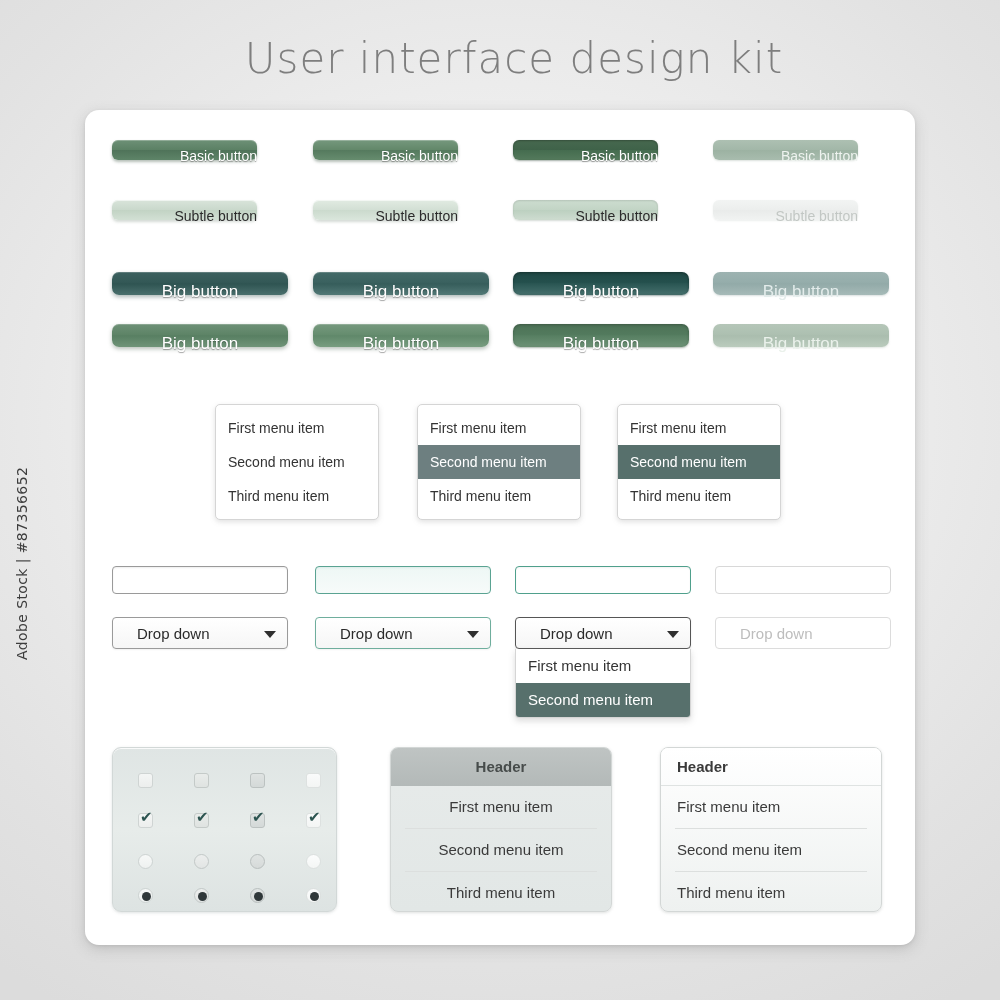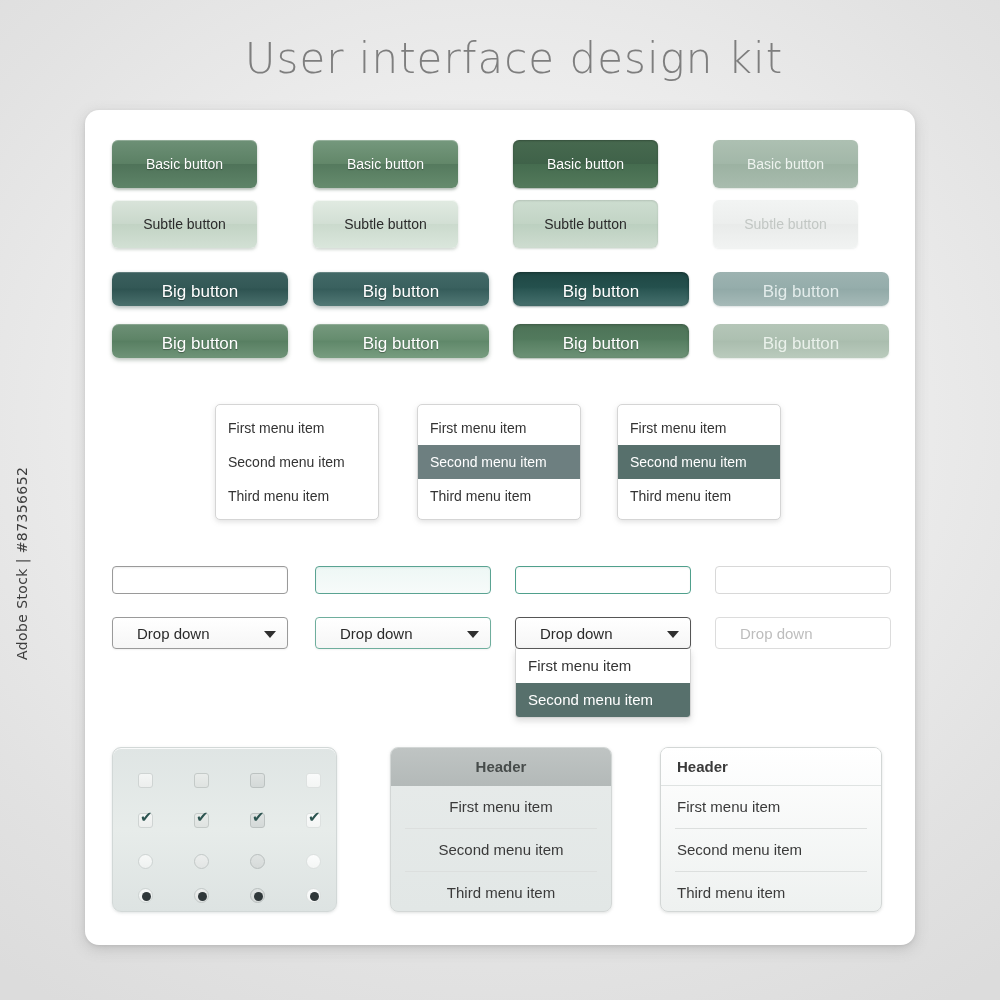--- a/index.html
+++ b/index.html
@@ -58,25 +58,25 @@
   
   .col1 { left: 27px; }
   .col2 { left: 228px; }
   .col3 { left: 428px; }
   .col4 { left: 628px; }
 
   
   .btn-basic, .btn-subtle {
     position: absolute;
     width: 145px;
-    height: 48px;
+    height: 20px;
     border-radius: 6px;
     font-size: 14px;
     line-height: 32px;
-    text-align: center;
+    text-align: right;
     border: none;
     cursor: pointer;
     font-family: "Liberation Sans", sans-serif;
   }
 
   .btn-basic {
     color: #ffffff;
     text-shadow: 0 1px 1px rgba(0,0,0,0.35);
     background: linear-gradient(to bottom, #6d9076 0%, #5b8064 50%, #4f7359 51%, #5e8468 100%);
     box-shadow: 0 2px 3px rgba(90,110,95,0.45), inset 0 1px 0 rgba(255,255,255,0.25);
@@ -113,21 +113,21 @@
     background: linear-gradient(to bottom, #f2f4f3 0%, #eceeed 50%, #e9ebea 51%, #f1f3f2 100%);
     color: #c2c7c4;
     box-shadow: 0 1px 2px rgba(200,205,202,0.35);
     cursor: default;
   }
 
   
   .btn-big {
     position: absolute;
     width: 176px;
-    height: 34px;
+    height: 23px;
     border-radius: 7px;
     font-size: 17px;
     line-height: 40px;
     text-align: center;
     color: #ffffff;
     text-shadow: 0 1px 1px rgba(0,0,0,0.35);
     border: none;
     cursor: pointer;
     font-family: "Liberation Sans", sans-serif;
   }

